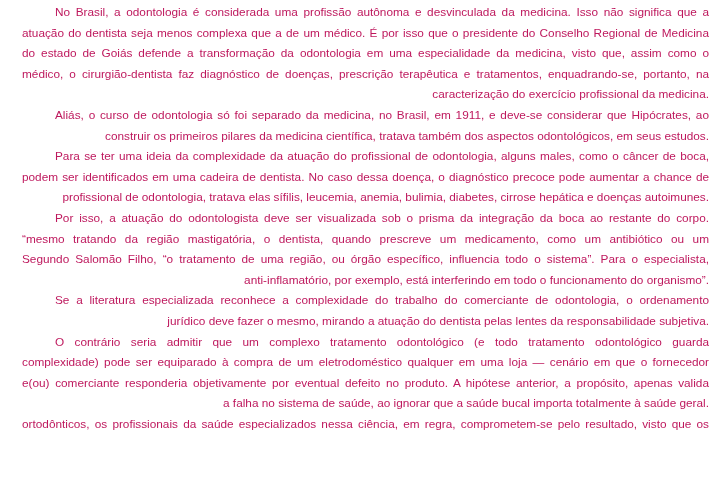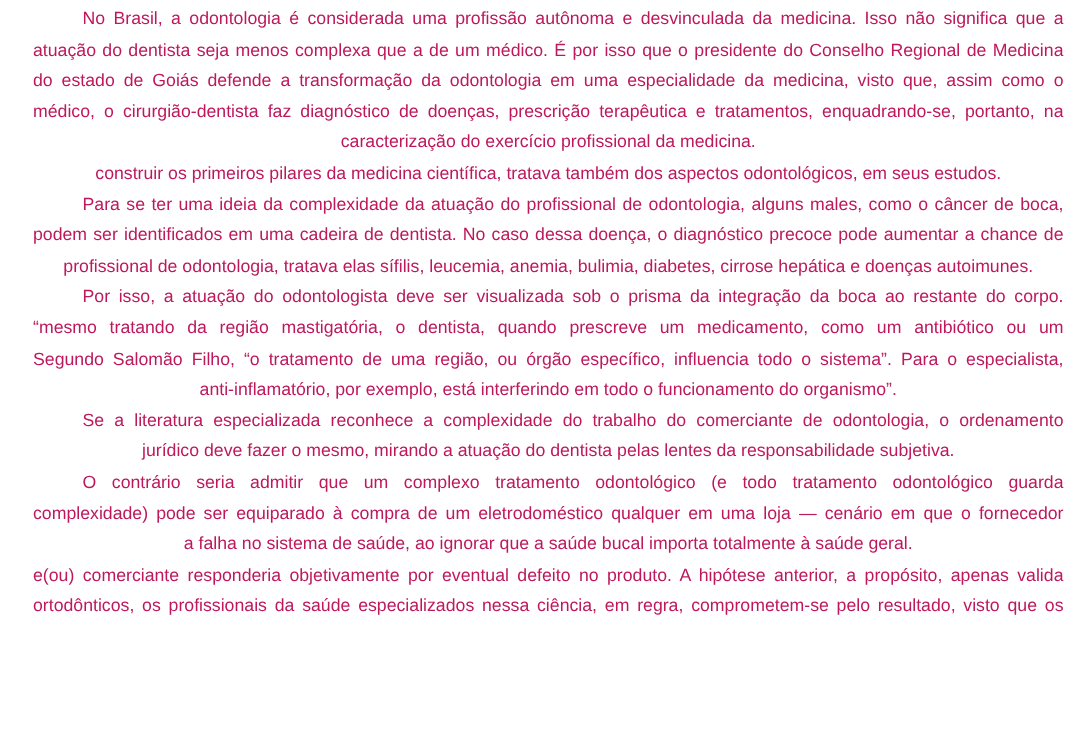--- a/index.html
+++ b/index.html
@@ -21,21 +21,21 @@
     left: 22px;
     top: 2px;
     width: 687px;
   }
   .line {
     position: relative;
     height: 20.6px;
     line-height: 20.6px;
     font-size: 11.8px;
     overflow: hidden;
-    text-align: center;
+    text-align: right;
     white-space: normal;
   }
   .line.just {
     text-align: justify;
     -moz-text-align-last: justify;
     text-align-last: justify;
   }
   .line.indent {
     text-indent: 33px;
   }
@@ -43,29 +43,30 @@
 </head>
 <body>
 
 <div class="page">
   <div class="text-block">
       <div class="line just indent"><span>No Brasil, a odontologia é considerada uma profissão autônoma e desvinculada da medicina. Isso não significa que a</span></div>
       <div class="line just"><span>atuação do dentista seja menos complexa que a de um médico. É por isso que o presidente do Conselho Regional de Medicina</span></div>
       <div class="line just"><span>do estado de Goiás defende a transformação da odontologia em uma especialidade da medicina, visto que, assim como o</span></div>
       <div class="line just"><span>médico, o cirurgião-dentista faz diagnóstico de doenças, prescrição terapêutica e tratamentos, enquadrando-se, portanto, na</span></div>
       <div class="line"><span>caracterização do exercício profissional da medicina.</span></div>
+      <div class="line just indent"><span>Aliás, o curso de odontologia só foi separado da medicina, no Brasil, em 1911, e deve-se considerar que Hipócrates, ao</span></div>
       <div class="line"><span>construir os primeiros pilares da medicina científica, tratava também dos aspectos odontológicos, em seus estudos.</span></div>
       <div class="line just indent"><span>Para se ter uma ideia da complexidade da atuação do profissional de odontologia, alguns males, como o câncer de boca,</span></div>
       <div class="line just"><span>podem ser identificados em uma cadeira de dentista. No caso dessa doença, o diagnóstico precoce pode aumentar a chance de</span></div>
       <div class="line"><span>profissional de odontologia, tratava elas sífilis, leucemia, anemia, bulimia, diabetes, cirrose hepática e doenças autoimunes.</span></div>
       <div class="line just indent"><span>Por isso, a atuação do odontologista deve ser visualizada sob o prisma da integração da boca ao restante do corpo.</span></div>
       <div class="line just"><span>“mesmo tratando da região mastigatória, o dentista, quando prescreve um medicamento, como um antibiótico ou um</span></div>
       <div class="line just"><span>Segundo Salomão Filho, “o tratamento de uma região, ou órgão específico, influencia todo o sistema”. Para o especialista,</span></div>
       <div class="line"><span>anti-inflamatório, por exemplo, está interferindo em todo o funcionamento do organismo”.</span></div>
       <div class="line just indent"><span>Se a literatura especializada reconhece a complexidade do trabalho do comerciante de odontologia, o ordenamento</span></div>
       <div class="line"><span>jurídico deve fazer o mesmo, mirando a atuação do dentista pelas lentes da responsabilidade subjetiva.</span></div>
       <div class="line just indent"><span>O contrário seria admitir que um complexo tratamento odontológico (e todo tratamento odontológico guarda</span></div>
       <div class="line just"><span>complexidade) pode ser equiparado à compra de um eletrodoméstico qualquer em uma loja — cenário em que o fornecedor</span></div>
+      <div class="line just"><span>e(ou) comerciante responderia objetivamente por eventual defeito no produto. A hipótese anterior, a propósito, apenas valida</span></div>
       <div class="line"><span>a falha no sistema de saúde, ao ignorar que a saúde bucal importa totalmente à saúde geral.</span></div>
-      <div class="line just"><span>e(ou) comerciante responderia objetivamente por eventual defeito no produto. A hipótese anterior, a propósito, apenas valida</span></div>
       <div class="line just"><span>ortodônticos, os profissionais da saúde especializados nessa ciência, em regra, comprometem-se pelo resultado, visto que os</span></div>
     </div>
 </div>
 
 </body></html>

